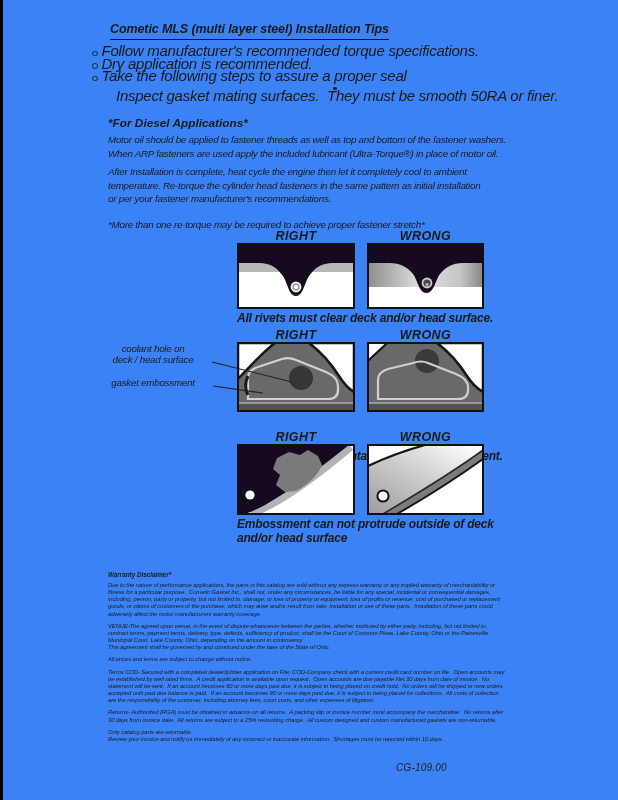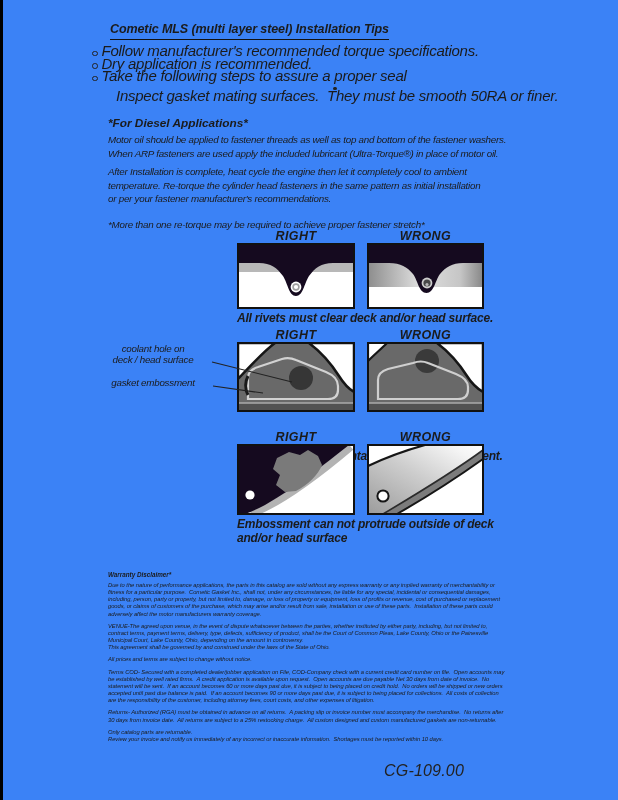--- a/index.html
+++ b/index.html
@@ -34,21 +34,21 @@
 
   .ann { position:absolute; left:95px; width:116px; text-align:center;
          font-size:9.8px; letter-spacing:-0.25px; line-height:10.8px; white-space:pre; }
   .leader-svg { position:absolute; left:205px; top:353px; z-index:5; pointer-events:none; }
 
   .disclaimer { position:absolute; left:108px; top:571px; width:420px; }
   .disc-h { font-size:6.3px; font-weight:700; margin-bottom:4px; white-space:pre; }
   .disc-p { font-size:5.8px; line-height:7.15px; letter-spacing:-0.05px;
             margin:0 0 5px 0; white-space:pre; font-weight:400; }
 
-  .doc-code { position:absolute; left:384px; top:762px; font-size:16px; letter-spacing:0.2px;
+  .doc-code { position:absolute; left:396px; top:762px; font-size:10px; letter-spacing:0.2px;
               color:#222; white-space:pre; }
 </style>
 </head>
 <body>
 
 <div class="page">
   <div class="edge-line"></div>
 
   <div class="title">Cometic MLS (multi layer steel) Installation Tips</div>
 

